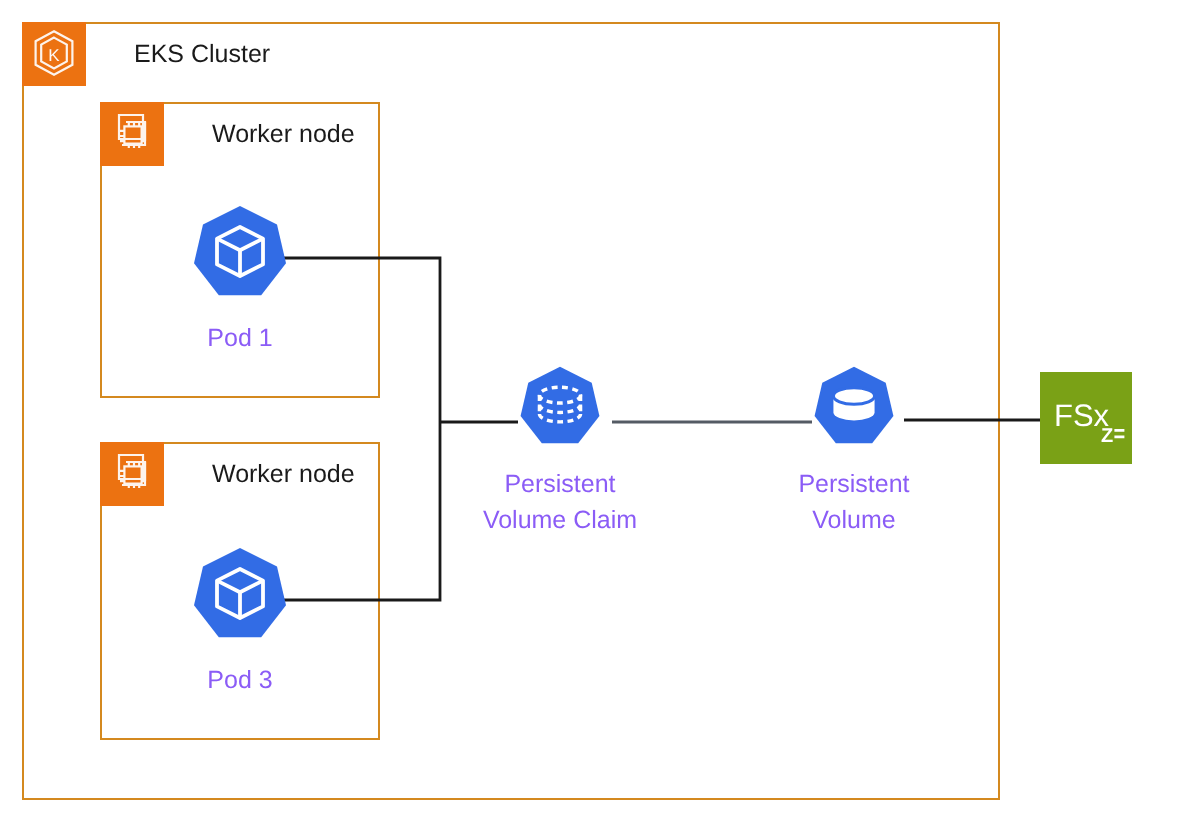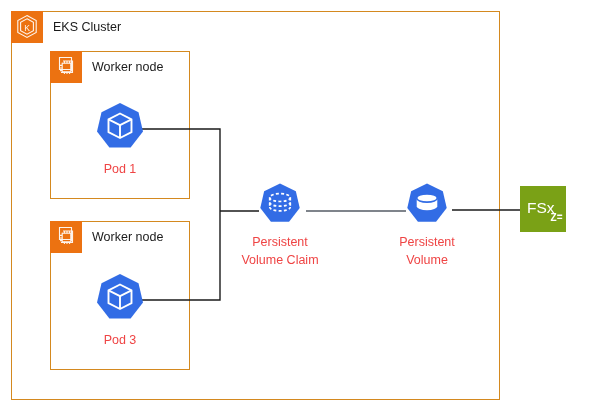--- a/index.html
+++ b/index.html
@@ -56,21 +56,21 @@
     height: 32px;
     background: #EC7211;
     display: block;
     flex: 0 0 auto;
   }
   .icon-tile svg { display: block; }
   .group-label {
     font-size: 12.5px;
     color: #1a1a1a;
     line-height: 32px;
-    margin-left: 10px;
+    margin-left: 24px;
     white-space: nowrap;
   }
   #eks-header { left: 11px; top: 11px; }
   #worker-header-1 { left: 50px; top: 51px; }
   #worker-header-2 { left: 50px; top: 221px; }
 
   
   .edge-svg {
     position: absolute;
     left: 0;
@@ -85,21 +85,21 @@
     position: absolute;
     width: 110px;
     text-align: center;
   }
   .k8s-node .glyph {
     display: block;
     margin: 0 auto;
   }
   .k8s-node .node-label {
     font-size: 12.5px;
-    color: #ef4444;
+    color: #8b5cf6;
     line-height: 15px;
     margin-top: 4px;
     white-space: pre-line;
   }
   #node-pod-1  { left: 65px;  top: 99px; }
   #node-pod-2  { left: 65px;  top: 270px; }
   #node-pvc    { left: 225px; top: 180px; }
   #node-pv     { left: 372px; top: 180px; }
 
   

